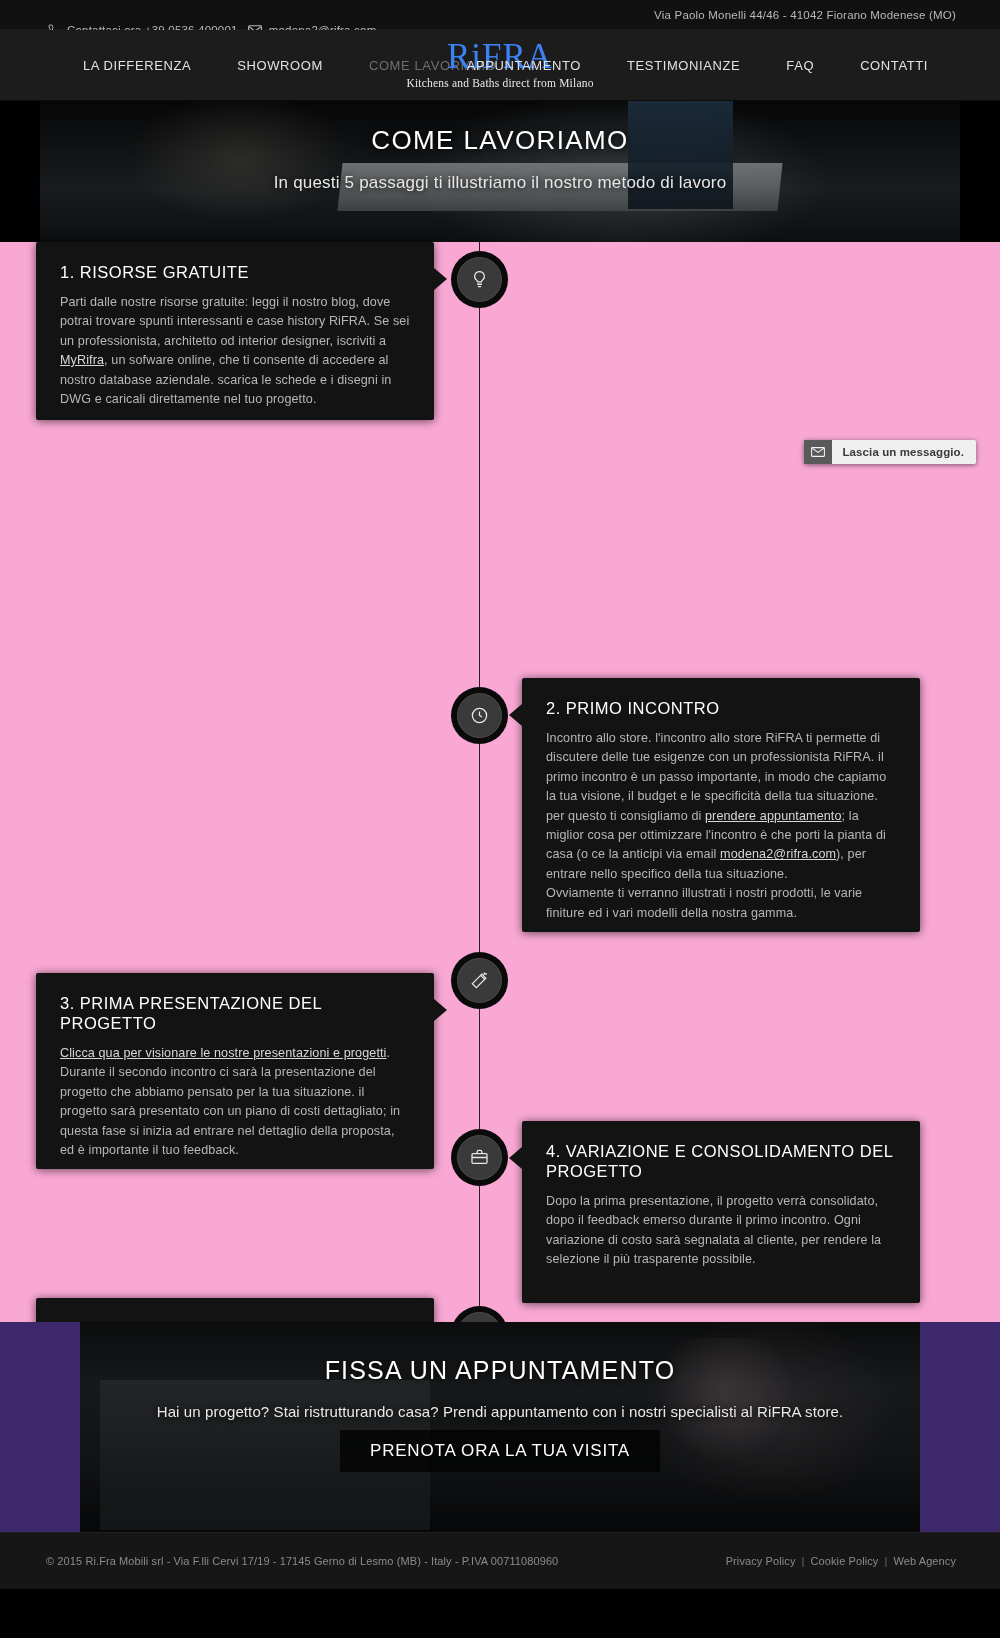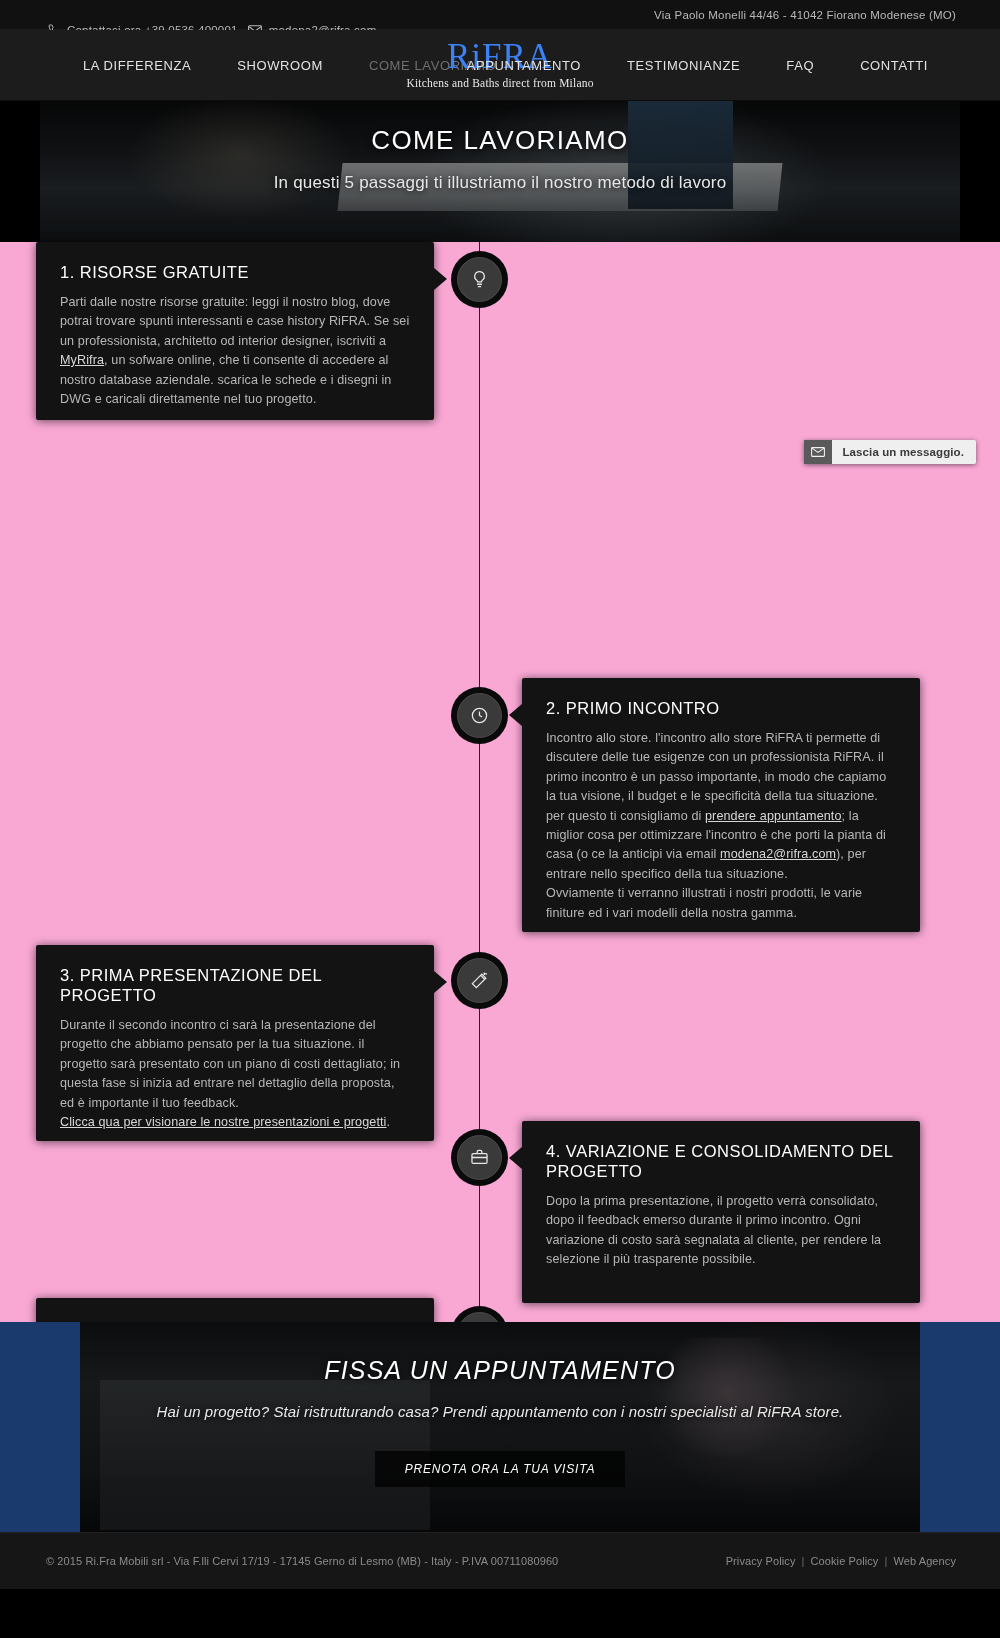--- a/index.html
+++ b/index.html
@@ -189,22 +189,21 @@
     justify-content: center;
     box-shadow: 0 0 0 6px #0a0a0a;
   }
   .bullet svg { display: block; }
 
   
   .cta {
     position: relative;
     height: 210px;
     overflow: hidden;
-    background: #3b82f6;
-    font-style: italic;
+    background: #8b5cf6;
   }
   .cta-photo {
     position: absolute; left: 80px; right: 80px; top: 0; bottom: 0;
     background:
       radial-gradient(ellipse 180px 130px at 82% 42%, rgba(170,150,160,.35), rgba(0,0,0,0) 72%),
       linear-gradient(180deg, #1b1d1f 0%, #33383c 30%, #26292c 70%, #0f1113 100%);
   }
   .cta-photo:before {
     content: "";
     position: absolute; left: 20px; top: 58px; width: 330px; height: 150px;
@@ -227,25 +226,25 @@
   }
   .cta-sub {
     margin-top: 18px;
     font-size: 15px;
     color: #e9e9e9;
     letter-spacing: .1px;
     text-shadow: 0 1px 6px rgba(0,0,0,.9);
   }
   .cta-btn {
     display: inline-block;
-    margin-top: 31px;
+    margin-top: 10px;
     padding: 11px 30px;
     background: rgba(0,0,0,.72);
     color: #ffffff;
-    font-size: 12px;
+    font-size: 17px;
     letter-spacing: .8px;
     text-decoration: none;
     border: 0;
   }
 
   
   .footer {
     height: 57px;
     background: #161616;
     border-top: 1px solid #202020;
@@ -366,25 +365,25 @@
     <p>Ovviamente ti verranno illustrati i nostri prodotti, le varie finiture ed i vari modelli della nostra gamma.</p>
   </div>
 
   <div class="bullet" style="top: 716px;">
     <svg width="19" height="19" viewBox="0 0 24 24" fill="none" stroke="#e8e8e8" stroke-width="1.6">
       <path d="M15 4l5 5L8 21l-5-5L15 4z"></path>
         <path d="M13.5 5.5l5 5"></path>
         <path d="M18 2v3M21.5 3.5h-3"></path>
     </svg>
   </div>
-  <div class="card left" style="top: 703px; height: 196px;">
+  <div class="card left" style="top: 731px; height: 196px;">
     <span class="arrow"></span>
     <h3>3. PRIMA PRESENTAZIONE DEL PROGETTO</h3>
+    <p><a href="#">Clicca qua per visionare le nostre presentazioni e progetti</a><span>.</span></p>
     <p>Durante il secondo incontro ci sarà la presentazione del progetto che abbiamo pensato per la tua situazione. il progetto sarà presentato con un piano di costi dettagliato; in questa fase si inizia ad entrare nel dettaglio della proposta, ed è importante il tuo feedback.</p>
-    <p><a href="#">Clicca qua per visionare le nostre presentazioni e progetti</a><span>.</span></p>
   </div>
 
   <div class="bullet" style="top: 893px;">
     <svg width="19" height="19" viewBox="0 0 24 24" fill="none" stroke="#e8e8e8" stroke-width="1.6">
       <rect x="2.5" y="7" width="19" height="12.5" rx="1.5"></rect>
         <path d="M9 7V5a2 2 0 0 1 2-2h2a2 2 0 0 1 2 2v2M2.5 12h19"></path>
     </svg>
   </div>
   <div class="card right" style="top: 879px; height: 182px;">
     <span class="arrow"></span>

